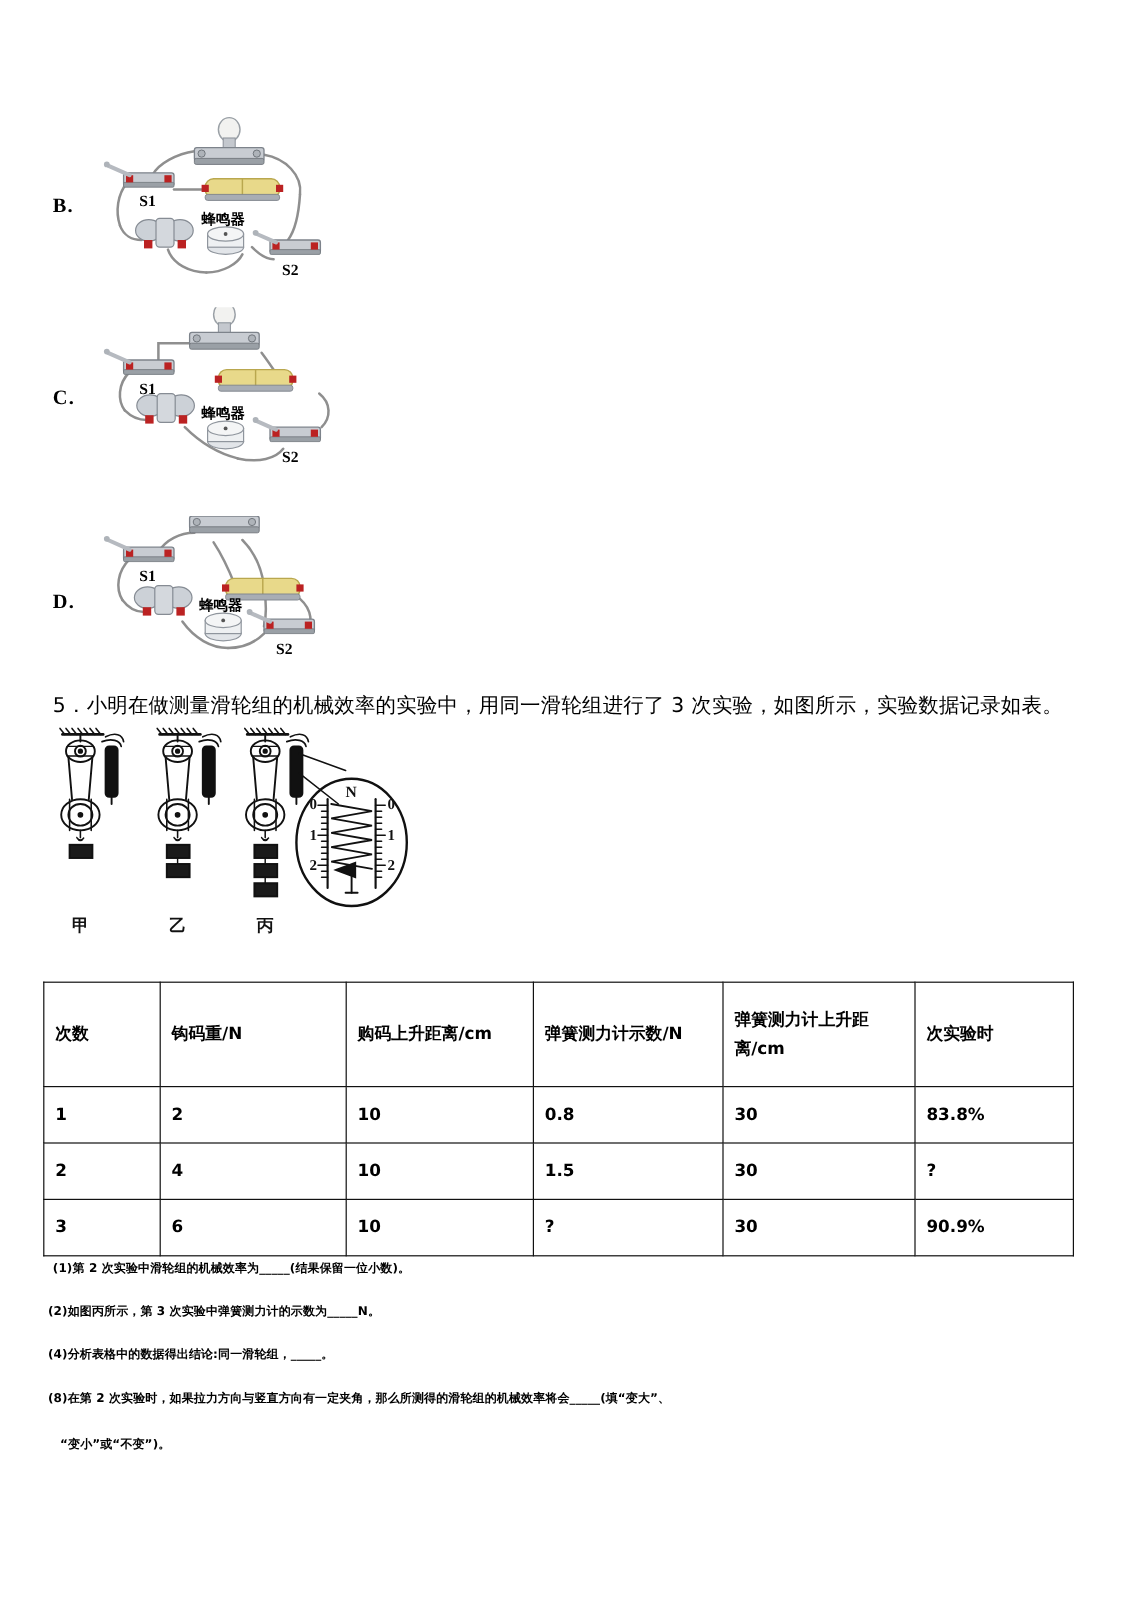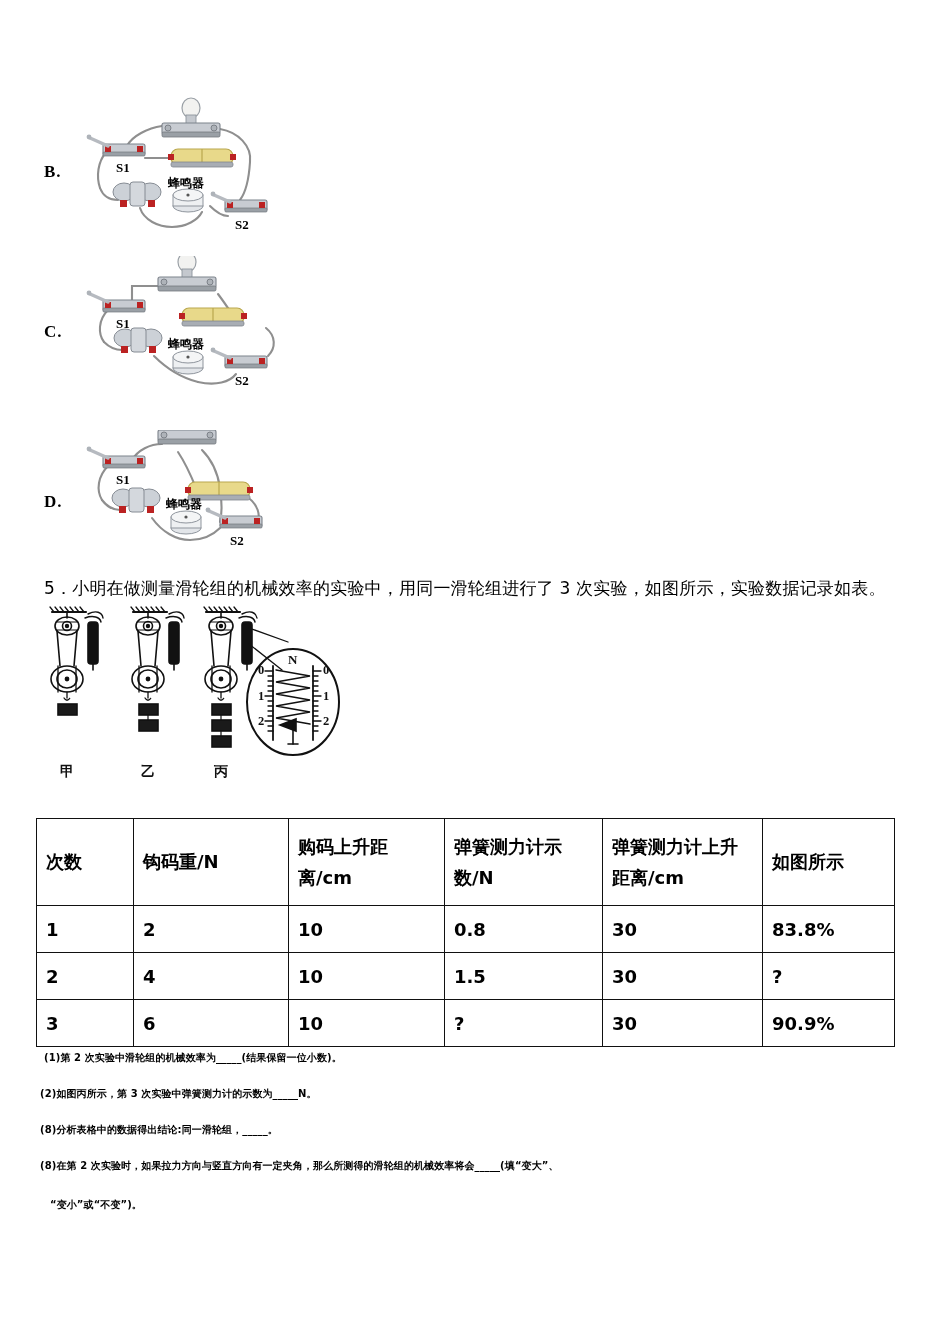--- a/index.html
+++ b/index.html
@@ -56,21 +56,21 @@
     height: 190px;
   }
 
   
   table.data-table {
     position: absolute;
     left: 36px;
     top: 818px;
     width: 858px;
     border-collapse: collapse;
-    font-size: 18px;
+    font-size: 14px;
     font-weight: bold;
     table-layout: fixed;
   }
   table.data-table th,
   table.data-table td {
     border: 1px solid #111111;
     text-align: left;
     vertical-align: middle;
     padding: 6px 9px;
     font-weight: bold;
@@ -502,21 +502,21 @@
       <col class="col-5">
       <col class="col-6">
   </colgroup>
   <thead>
     <tr>
       <th>次数</th>
       <th>钩码重/N</th>
       <th>购码上升距离/cm</th>
       <th>弹簧测力计示数/N</th>
       <th>弹簧测力计上升距离/cm</th>
-      <th>如图所示</th>
+      <th>次实验时</th>
     </tr>
   </thead>
   <tbody>
     <tr>
       <td>1</td>
       <td>2</td>
       <td>10</td>
       <td>0.8</td>
       <td>30</td>
       <td>83.8%</td>
@@ -535,15 +535,15 @@
       <td>10</td>
       <td>?</td>
       <td>30</td>
       <td>90.9%</td>
     </tr>
   </tbody>
 </table>
 
 <div class="subq cn" style="top:1050px; left:44px;">(1)第 2 次实验中滑轮组的机械效率为_____(结果保留一位小数)。</div>
 <div class="subq cn" style="top:1086px;">(2)如图丙所示，第 3 次实验中弹簧测力计的示数为_____N。</div>
-<div class="subq cn" style="top:1122px;">(8)分析表格中的数据得出结论:同一滑轮组，_____。</div>
+<div class="subq cn" style="top:1122px;">(4)分析表格中的数据得出结论:同一滑轮组，_____。</div>
 <div class="subq cn" style="top:1158px;">(8)在第 2 次实验时，如果拉力方向与竖直方向有一定夹角，那么所测得的滑轮组的机械效率将会_____(填“变大”、</div>
 <div class="subq cn" style="top:1197px; left:50px;">“变小”或“不变”)。</div>
 
 </body></html>

